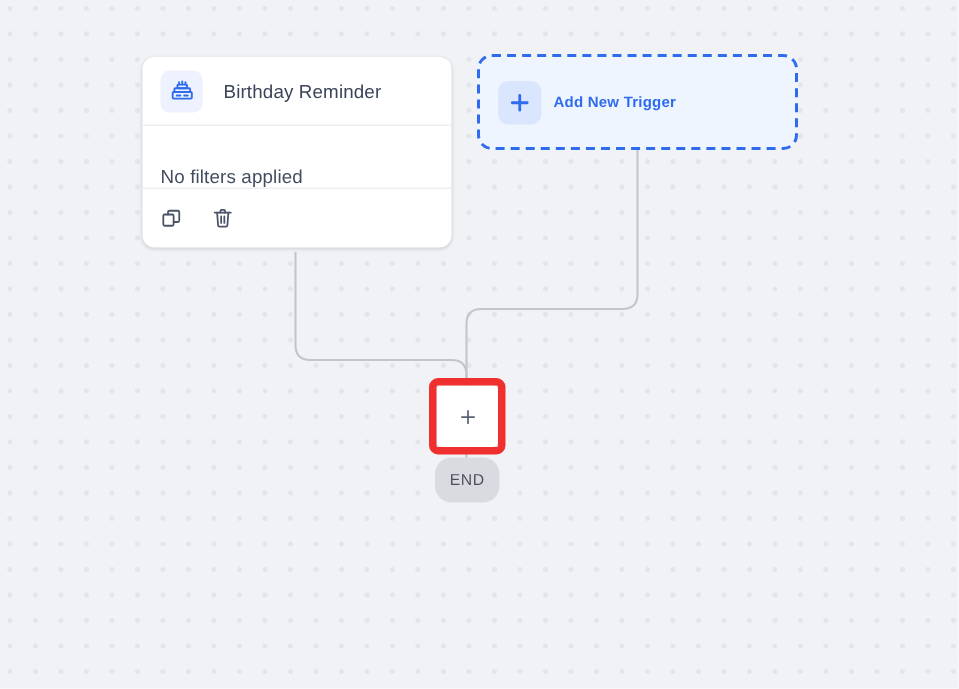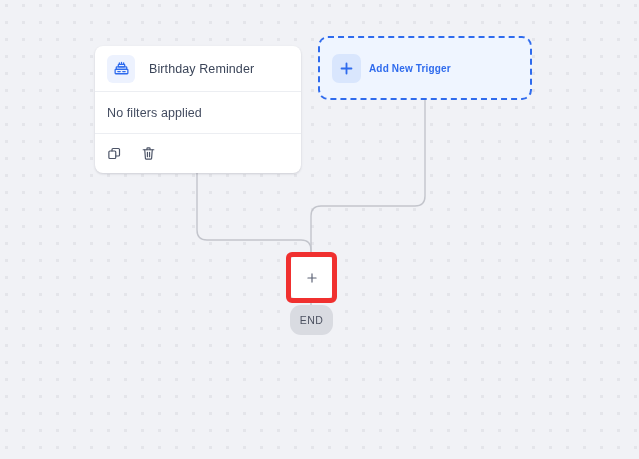--- a/index.html
+++ b/index.html
@@ -30,21 +30,21 @@
     top: 0;
     width: 639px;
     height: 459px;
     pointer-events: none;
   }
 
   
   .node-card {
     position: absolute;
     left: 95px;
-    top: 46px;
+    top: 38px;
     width: 206px;
     background: #ffffff;
     border-radius: 8px;
     box-shadow: 0 1px 3px rgba(16, 24, 40, 0.10), 0 1px 2px rgba(16, 24, 40, 0.06);
     overflow: hidden;
   }
   .card-row {
     display: flex;
     align-items: center;
   }
@@ -67,20 +67,21 @@
     margin-left: 14px;
     font-size: 12.5px;
     color: #3b4559;
     letter-spacing: 0.1px;
     white-space: nowrap;
   }
   .card-body {
     height: 41px;
     padding: 0 12px;
     border-bottom: 1px solid #eceef2;
+    align-items: flex-end;
   }
   .card-body-text {
     font-size: 12.5px;
     color: #434c60;
     letter-spacing: 0.1px;
   }
   .card-foot {
     height: 39px;
     padding: 0 10px;
     gap: 16px;

